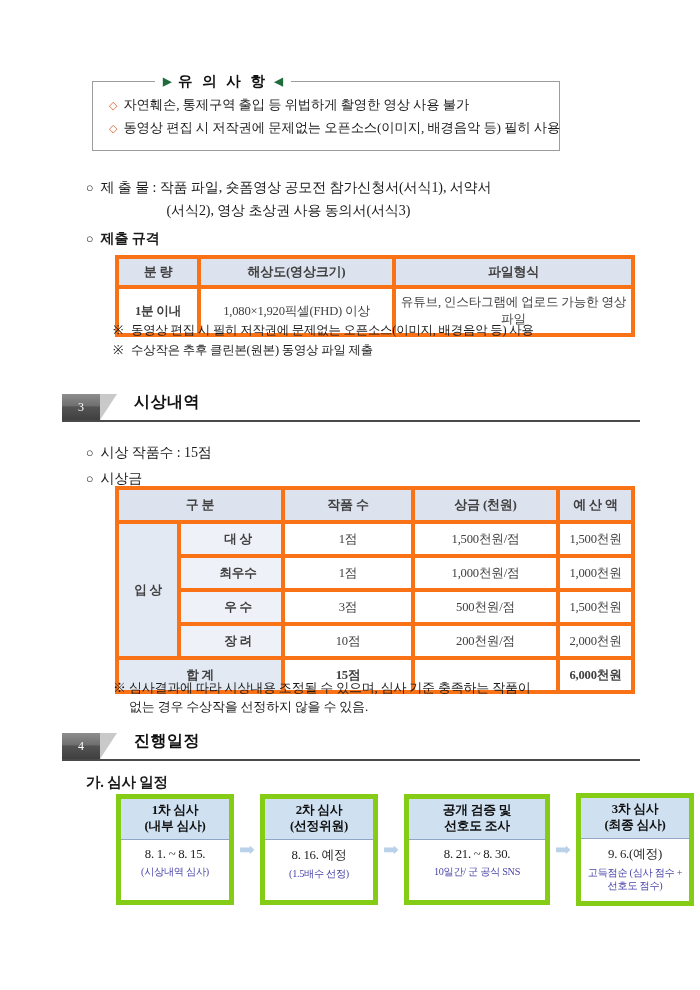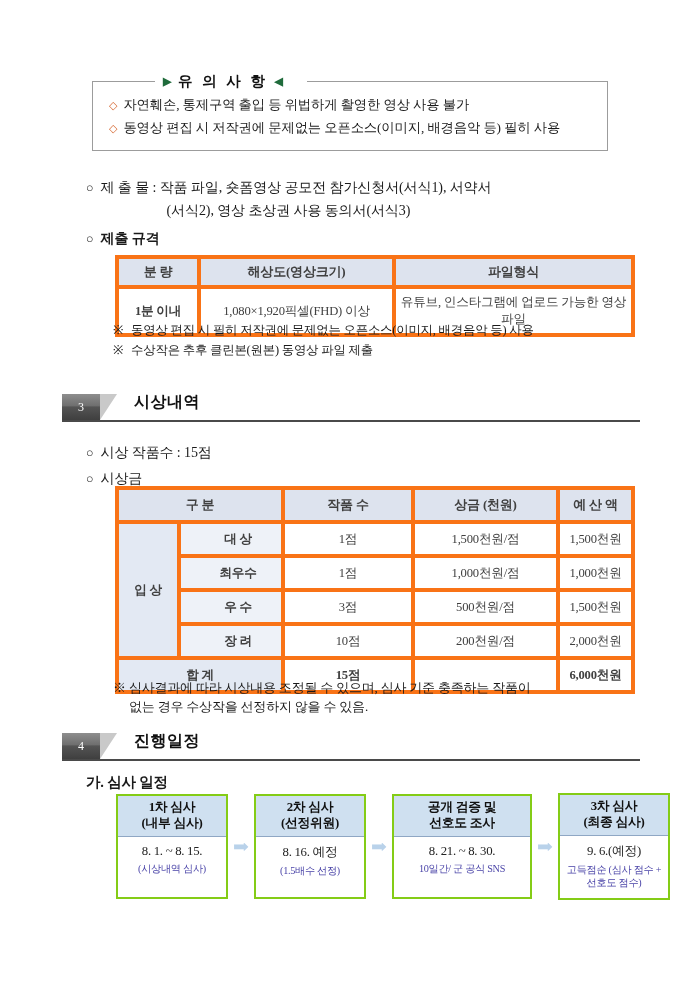--- a/index.html
+++ b/index.html
@@ -20,21 +20,21 @@
     width: 700px;
     height: 990px;
     padding: 0;
   }
 
   
   .notice-wrap {
     position: absolute;
     left: 92px;
     top: 72px;
-    width: 516px;
+    width: 468px;
   }
   .notice-box {
     border: 1px solid #9c9c9c;
     border-top: none;
     position: relative;
     padding: 14px 14px 12px 16px;
     margin-top: 9px;
     background: #fff;
   }
   .notice-top-line-left {
@@ -231,21 +231,21 @@
 
   
   .flow {
     position: absolute;
     left: 116px;
     top: 793px;
     display: flex;
     align-items: center;
   }
   .flow-box {
-    border: 2px solid #84cc16;
+    border: 5px solid #84cc16;
     background: #fff;
     width: 108px;
     text-align: center;
   }
   .flow-box.wide { width: 136px; }
   .flow-head {
     background: #cfe0f0;
     border-bottom: 1px solid #8fa7c4;
     font-size: 12.8px;
     font-weight: bold;

